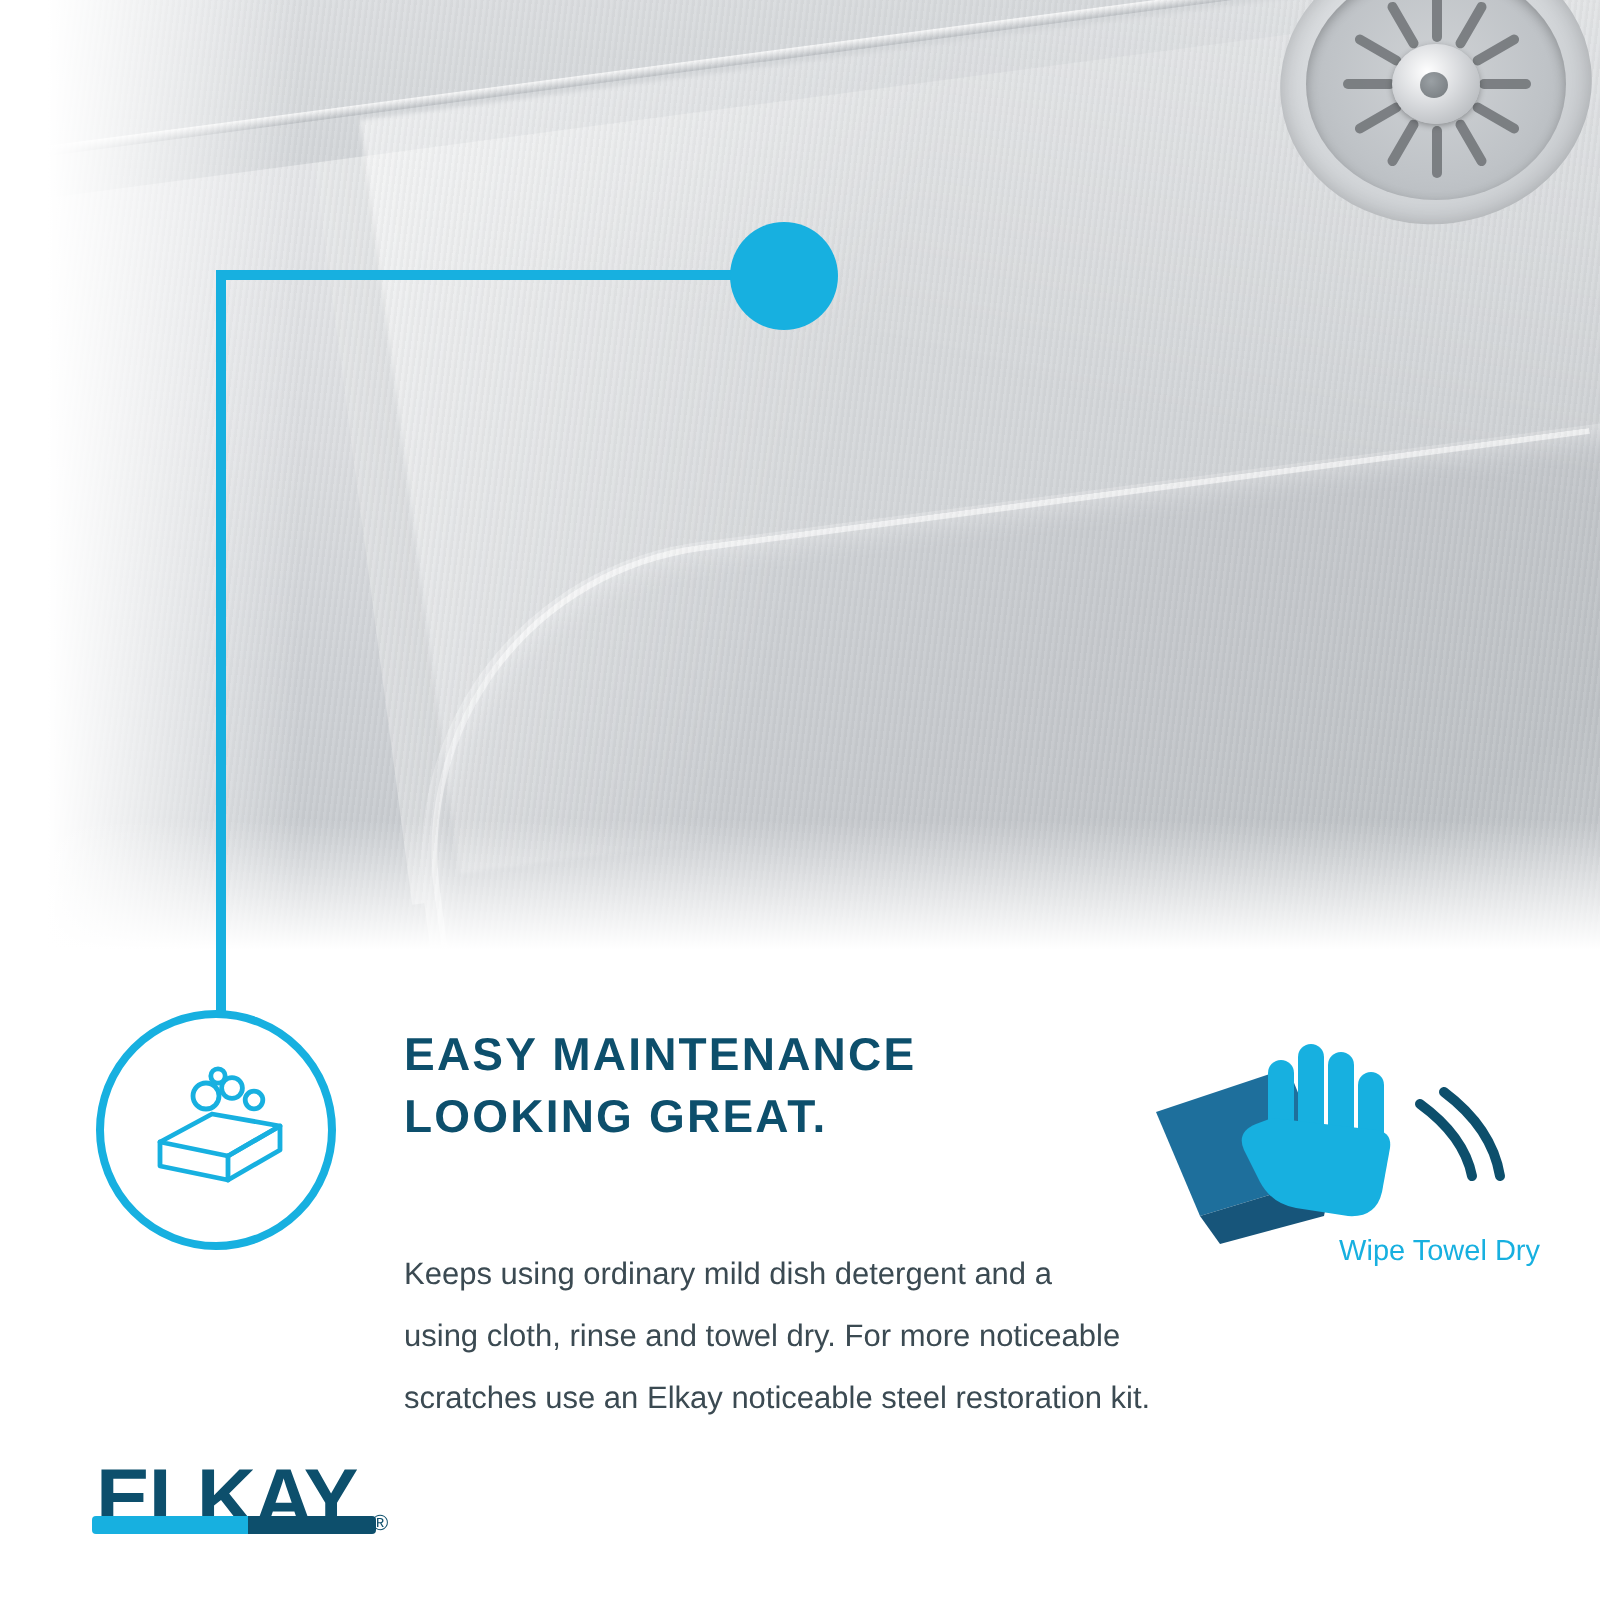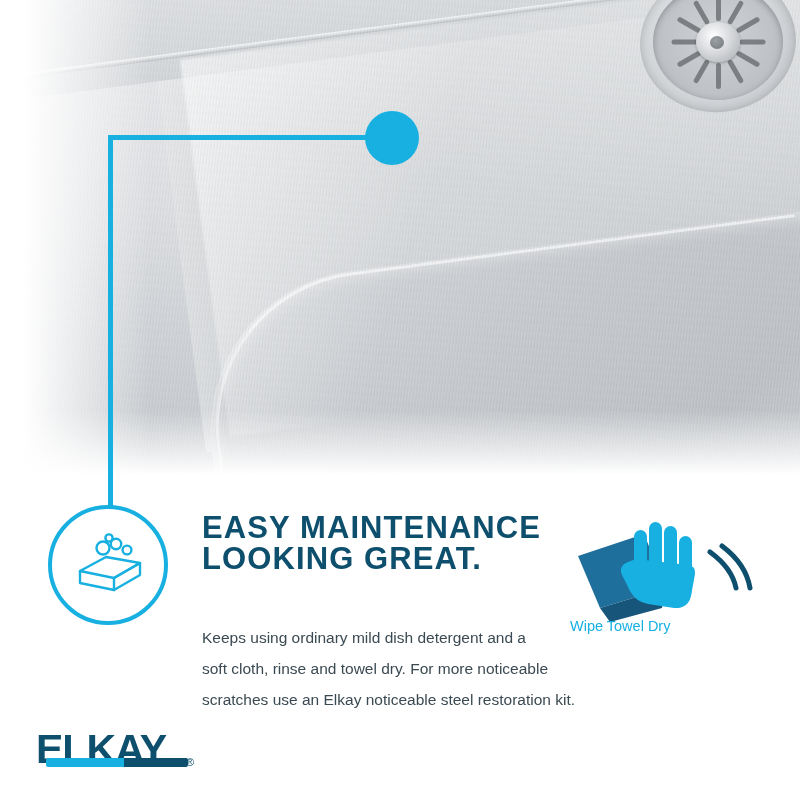--- a/index.html
+++ b/index.html
@@ -208,21 +208,21 @@
     width: 120px; height: 120px;
   }
 
   
   #headline {
     position: absolute;
     left: 202px; top: 512px;
     width: 340px;
     color: #0d4f6c;
     font-weight: bold;
-    font-size: 31px;
+    font-size: 23px;
     line-height: 31px;
     letter-spacing: 1.1px;
     text-transform: uppercase;
   }
   #body-copy {
     position: absolute;
     left: 202px; top: 622px;
     width: 400px;
     color: #3b4a52;
     font-size: 15.5px;
@@ -232,27 +232,27 @@
   
   #wipe-block {
     position: absolute;
     left: 570px; top: 512px;
     width: 200px; height: 130px;
   }
   #wipe-caption {
     position: absolute;
     left: 570px; top: 618px;
     width: 200px;
-    text-align: left;
+    text-align: right;
     color: #17b0e0;
     font-size: 14.5px;
   }
   #logo-text {
     position: absolute;
-    left: 36px; top: 726px;
+    left: 48px; top: 726px;
     font-size: 41px;
     font-weight: bold;
     letter-spacing: -1px;
     color: #0d4f6c;
     font-family: "Liberation Sans", sans-serif;
   }
   #logo-reg {
     position: absolute;
     left: 186px; top: 756px;
     font-size: 11px;
@@ -323,21 +323,21 @@
     </svg>
   </div>
 
   <div id="headline">
     <div>Easy Maintenance</div>
     <div>Looking Great.</div>
   </div>
 
   <div id="body-copy">
     <div>Keeps using ordinary mild dish detergent and a</div>
-    <div>soft cloth, rinse and towel dry. For more noticeable</div>
+    <div>using cloth, rinse and towel dry. For more noticeable</div>
     <div>scratches use an Elkay noticeable steel restoration kit.</div>
   </div>
 
   <div id="wipe-block">
     <svg viewBox="0 0 200 130" width="200" height="130" aria-hidden="true">
 
       <path d="M8 44 L74 22 L96 76 L30 96 Z" fill="#1e6f9c"></path>
       <path d="M30 96 L96 76 L92 96 L40 110 Z" fill="#17557a"></path>
 
       <g fill="#17b0e0">

